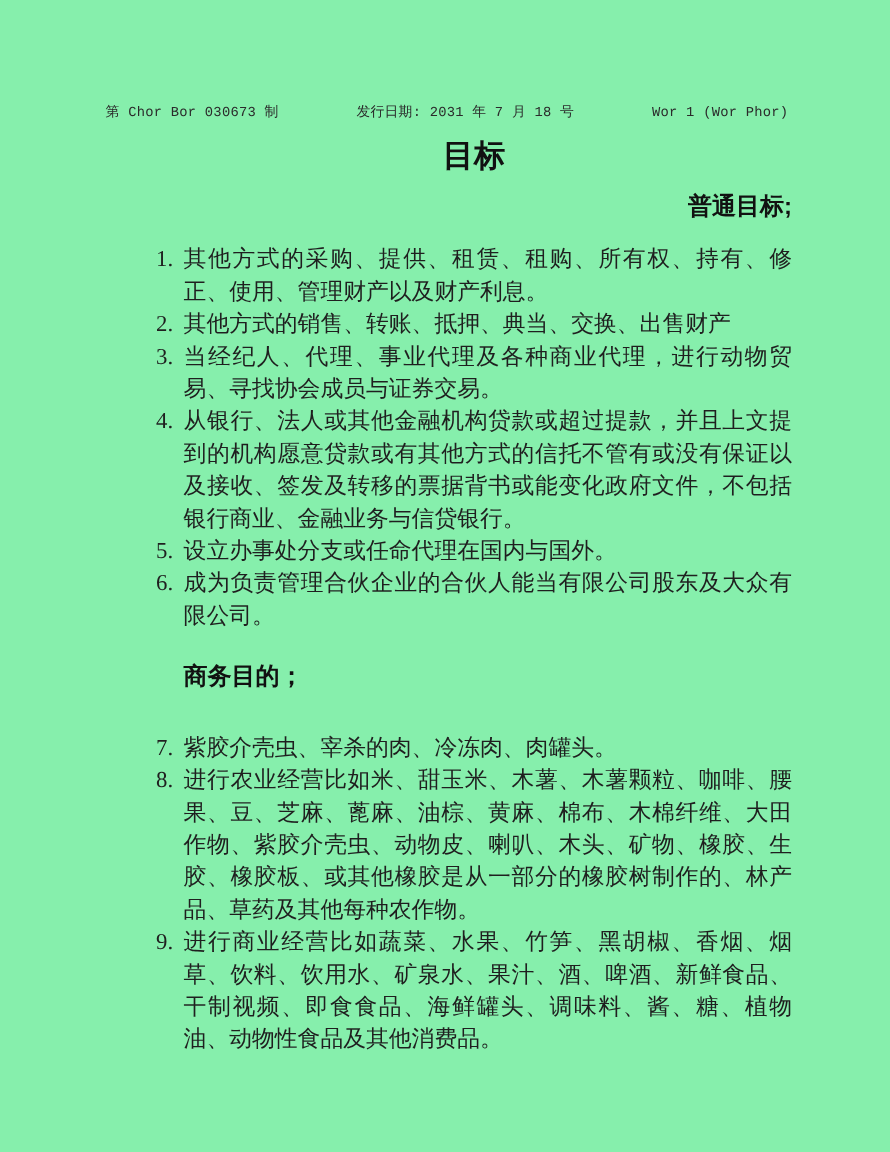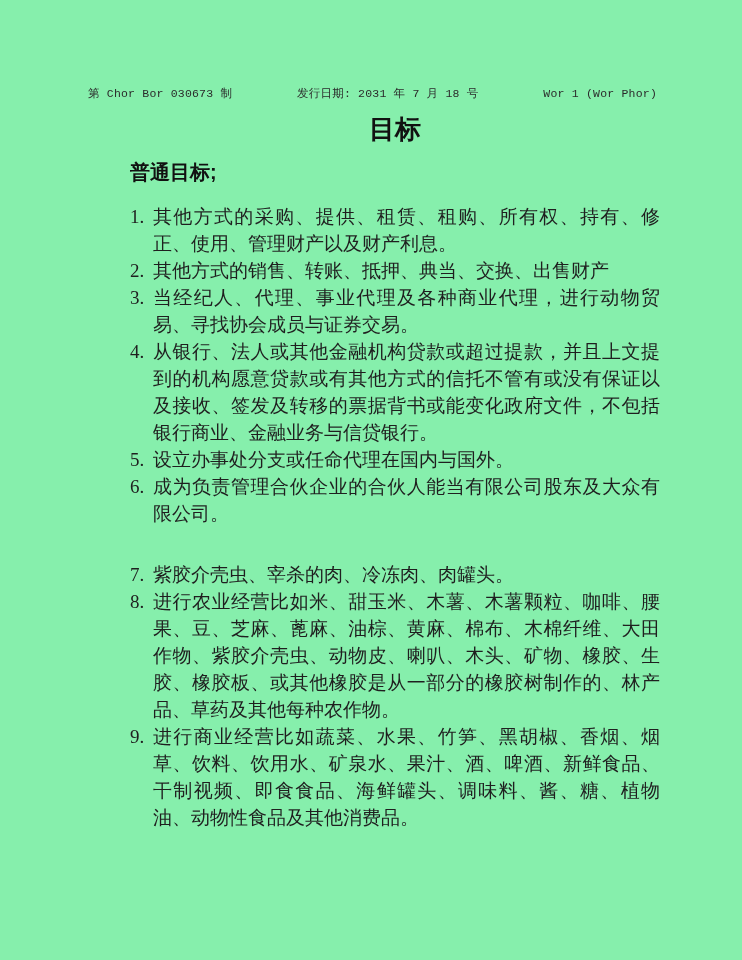--- a/index.html
+++ b/index.html
@@ -47,20 +47,21 @@
   .section-heading {
     font-family: "Liberation Sans", "DejaVu Sans", sans-serif;
     font-weight: bold;
     font-size: 20px;
     line-height: 24px;
     color: #111;
     margin: 0;
   }
   .section-heading.general {
     margin-top: 14px;
+    text-align: right;
   }
   .section-heading.commercial {
     margin-top: 25px;
     padding-left: 23px;
   }
   .objectives {
     list-style: none;
     margin: 0;
     padding: 0;
     font-family: "Liberation Serif", "DejaVu Serif", serif;
@@ -121,20 +122,21 @@
       <li class="obj-item">
         <span class="obj-num">5.</span>
         <span class="obj-text">设立办事处分支或任命代理在国内与国外。</span>
       </li>
       <li class="obj-item">
         <span class="obj-num">6.</span>
         <span class="obj-text">成为负责管理合伙企业的合伙人能当有限公司股东及大众有限公司。</span>
       </li>
     </ol>
 
+    <h2 class="section-heading commercial">商务目的；</h2>
 
     <ol class="objectives commercial-list">
       <li class="obj-item">
         <span class="obj-num">7.</span>
         <span class="obj-text">紫胶介壳虫、宰杀的肉、冷冻肉、肉罐头。</span>
       </li>
       <li class="obj-item">
         <span class="obj-num">8.</span>
         <span class="obj-text">进行农业经营比如米、甜玉米、木薯、木薯颗粒、咖啡、腰果、豆、芝麻、蓖麻、油棕、黄麻、棉布、木棉纤维、大田作物、紫胶介壳虫、动物皮、喇叭、木头、矿物、橡胶、生胶、橡胶板、或其他橡胶是从一部分的橡胶树制作的、林产品、草药及其他每种农作物。</span>
       </li>

